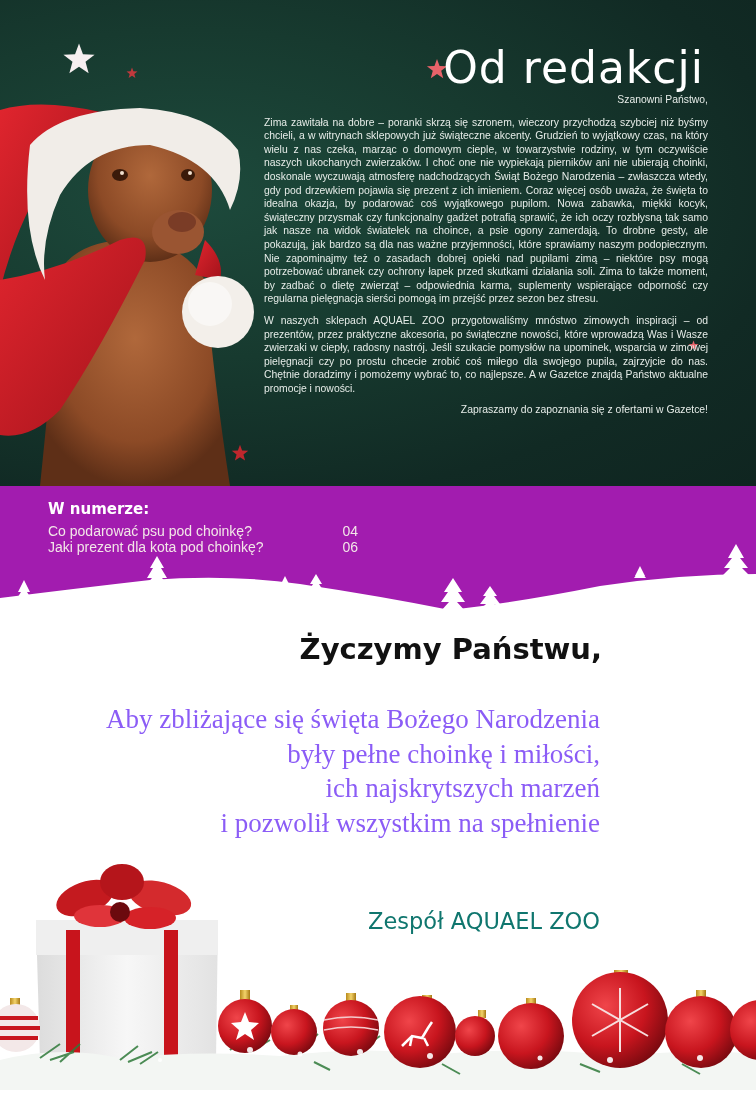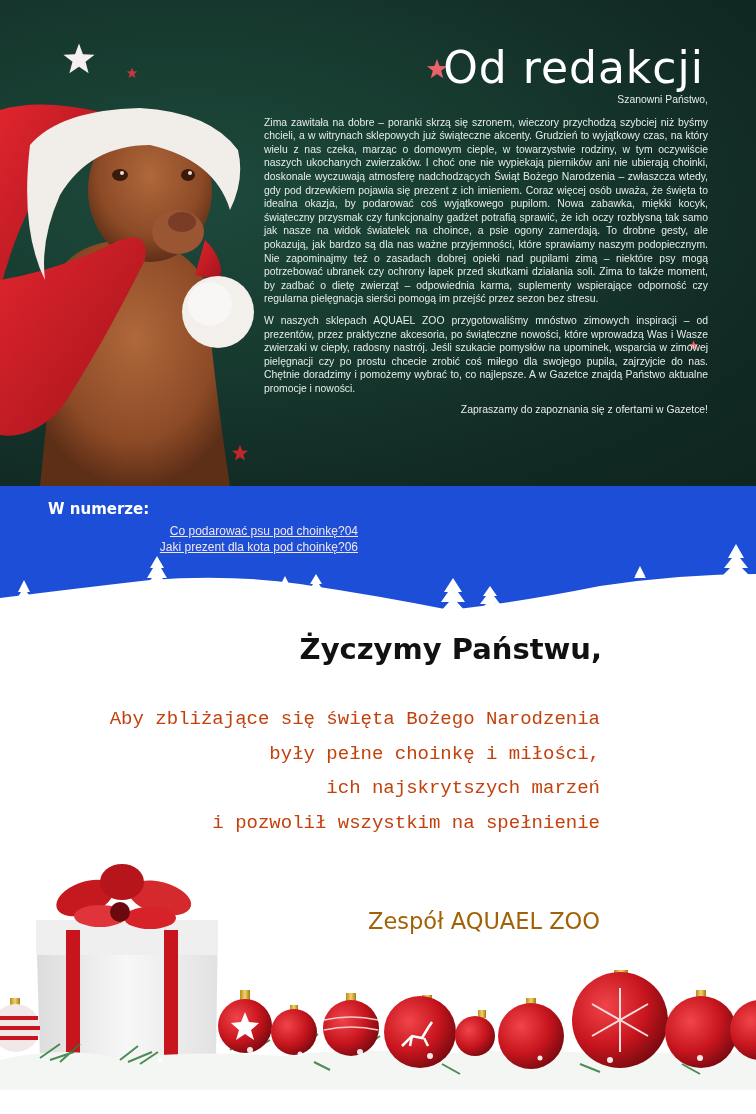--- a/index.html
+++ b/index.html
@@ -26,50 +26,50 @@
     color: #e6ece8; font-size: 10.4px; line-height: 13.6px;
     font-family: "Liberation Sans", sans-serif;
   }
   .letter p { text-align: justify; margin-bottom: 8px; }
   .letter .greeting { text-align: right; margin-bottom: 9px; }
   .letter .closing { text-align: right; margin-top: 2px; }
 
   
   .toc {
     position: absolute; left: 0; top: 486px; width: 756px; height: 130px;
-    background: #1d4ed8;
+    background: #a21caf;
   }
   .toc-heading {
     position: absolute; left: 48px; top: 14px;
     font-family: "DejaVu Sans", sans-serif; font-weight: bold;
     font-size: 15px; color: #ffffff;
   }
   .toc-list { position: absolute; top: 38px; }
   .toc-list.left { left: 48px; width: 310px; }
   .toc-list.right { left: 396px; width: 310px; }
   .toc-row {
-    display: flex; justify-content: flex-end;
-    font-size: 12px; line-height: 15.5px; color: #f3e6e8; cursor: pointer; text-decoration: underline;
+    display: flex; justify-content: space-between;
+    font-size: 14px; line-height: 15.5px; color: #f3e6e8; cursor: pointer;
   }
   .hills { position: absolute; left: 0; top: 540px; width: 756px; height: 80px; }
 
   
   .greet-title {
     position: absolute; right: 154px; top: 632px;
     font-family: "DejaVu Sans", sans-serif; font-weight: bold;
     font-size: 29px; color: #111111;
   }
   .greet-body {
     position: absolute; right: 156px; top: 702px; text-align: right;
-    font-family: Liberation Mono, monospace;
-    font-size: 19px; line-height: 34.5px; color: #c2410c;
+    font-family: Liberation Serif, serif;
+    font-size: 27px; line-height: 34.5px; color: #8b5cf6;
   }
   .greet-sign {
     position: absolute; right: 156px; top: 908px;
-    font-family: "DejaVu Sans", sans-serif; font-size: 22.5px; color: #a16207;
+    font-family: "DejaVu Sans", sans-serif; font-size: 22.5px; color: #0f766e;
   }
 
   .decor { position: absolute; left: 0; top: 860px; width: 756px; height: 254px; }
 </style>
 </head>
 <body>
 
 <section class="editorial">
 
   <svg class="star" style="left:62px;top:42px;width:34px;height:34px" viewBox="0 0 24 24">

